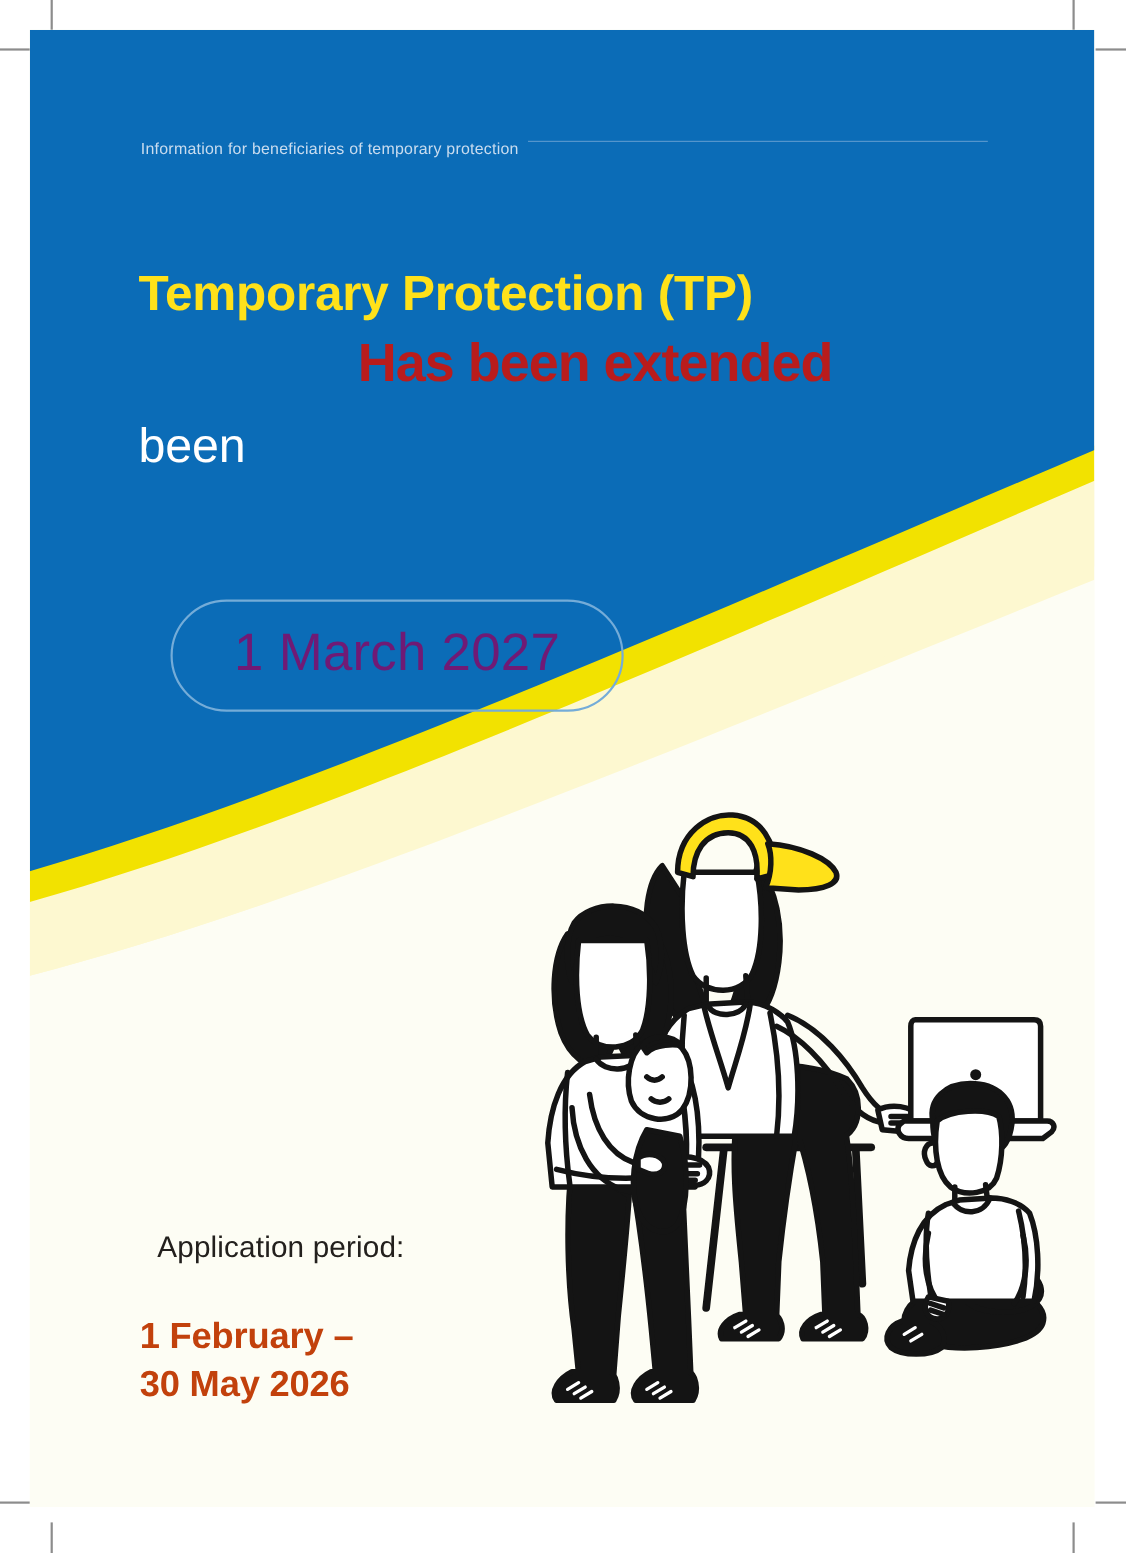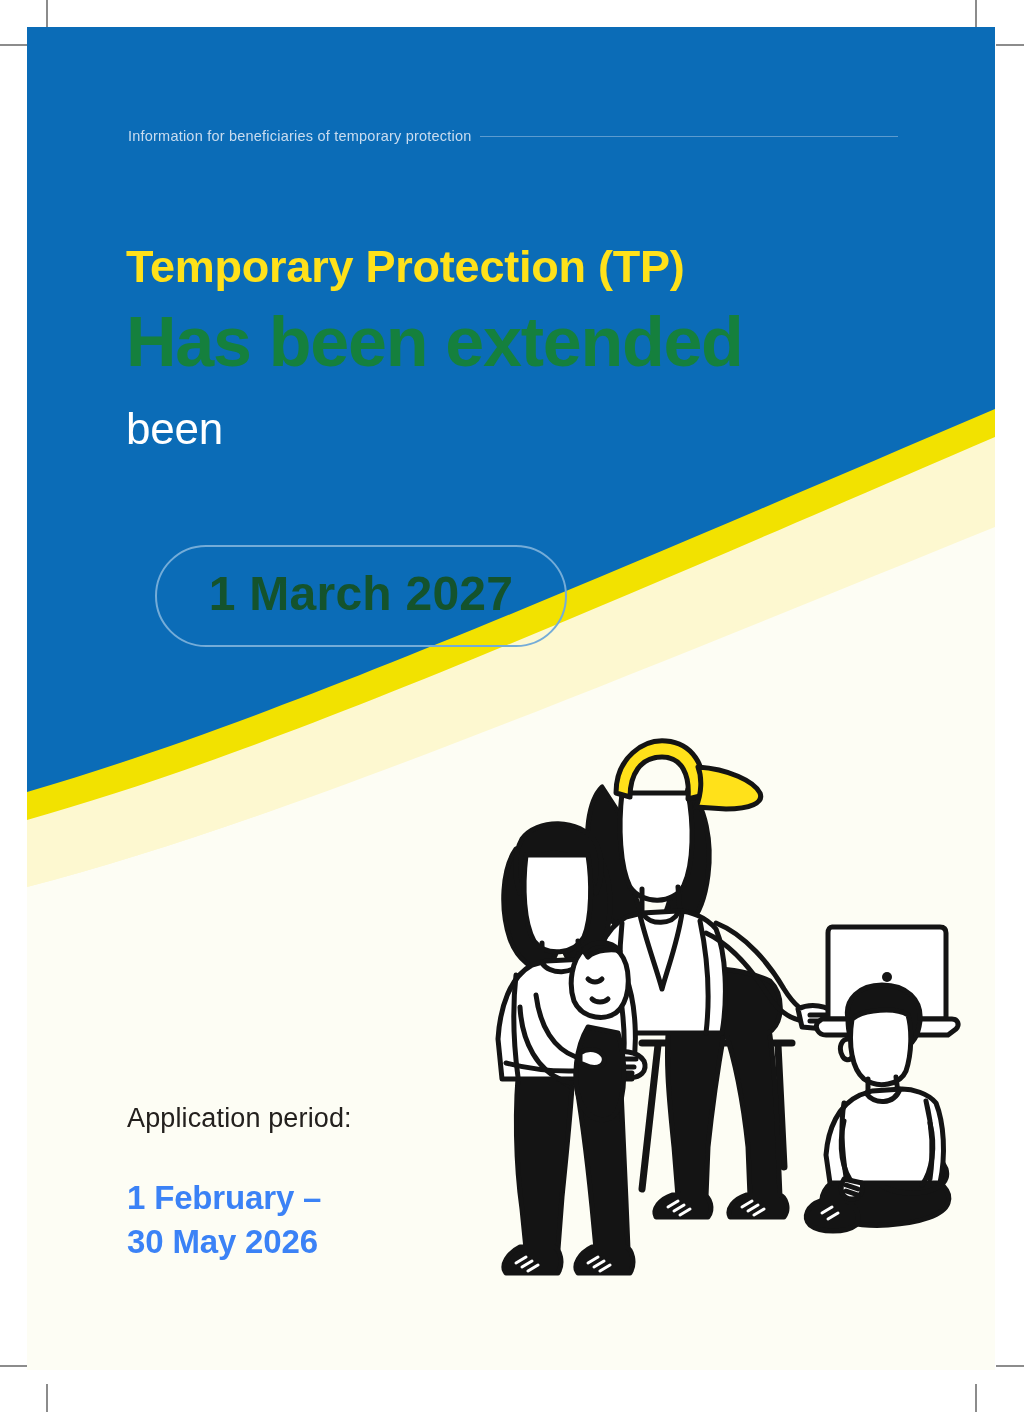--- a/index.html
+++ b/index.html
@@ -44,21 +44,21 @@
     pointer-events: none;
   }
 
   
   .header-row {
     position: absolute;
     left: 101px;
     top: 101px;
     width: 770px;
     display: flex;
-    align-items: center;
+    align-items: flex-start;
     gap: 8px;
   }
   .kicker {
     font-size: 14.5px;
     letter-spacing: .015em;
     color: #c9dcef;
     white-space: nowrap;
   }
   .rule {
     flex: 1 1 auto;
@@ -77,26 +77,27 @@
   }
   .h-yellow {
     font-size: 45px;
     font-weight: bold;
     color: #FFE11A;
     line-height: 1.18;
     letter-spacing: -0.005em;
     margin: 0;
   }
   .h-white {
-    font-size: 70px;
+    font-size: 49px;
     font-weight: bold;
-    color: #15803d;
+    color: #b91c1c;
     line-height: 1.12;
     letter-spacing: -0.018em;
     margin: 10px 0 0 0;
+    text-align: center;
   }
   .h-until {
     font-size: 44px;
     font-weight: normal;
     color: #ffffff;
     line-height: 1.1;
     letter-spacing: -0.005em;
     margin: 24px 0 0 0;
   }
 
@@ -109,47 +110,46 @@
     height: 102px;
     border: 2px solid #74acd8;
     border-radius: 54px;
     box-sizing: border-box;
     display: flex;
     align-items: center;
     justify-content: center;
   }
   .date-pill span {
     font-size: 48px;
-    color: #14532d;
+    color: #701a75;
     letter-spacing: 0.005em;
     line-height: 1;
     position: relative;
     top: -2px;
-    font-weight: bold;
   }
 
   
   .appblock {
     position: absolute;
     left: 100px;
     top: 1075px;
     width: 420px;
   }
   .app-label {
     font-size: 27px;
     color: #23201d;
     letter-spacing: .005em;
-    margin: 0;
+    margin: 16px;
     line-height: 1.2;
   }
   .app-dates {
     margin: 42px 0 0 0;
     font-size: 33px;
     font-weight: bold;
-    color: #3b82f6;
+    color: #c2410c;
     line-height: 1.32;
     letter-spacing: -0.005em;
   }
 
   
   #illustration {
     position: absolute;
     left: 465px;
     top: 700px;
     width: 510px;

